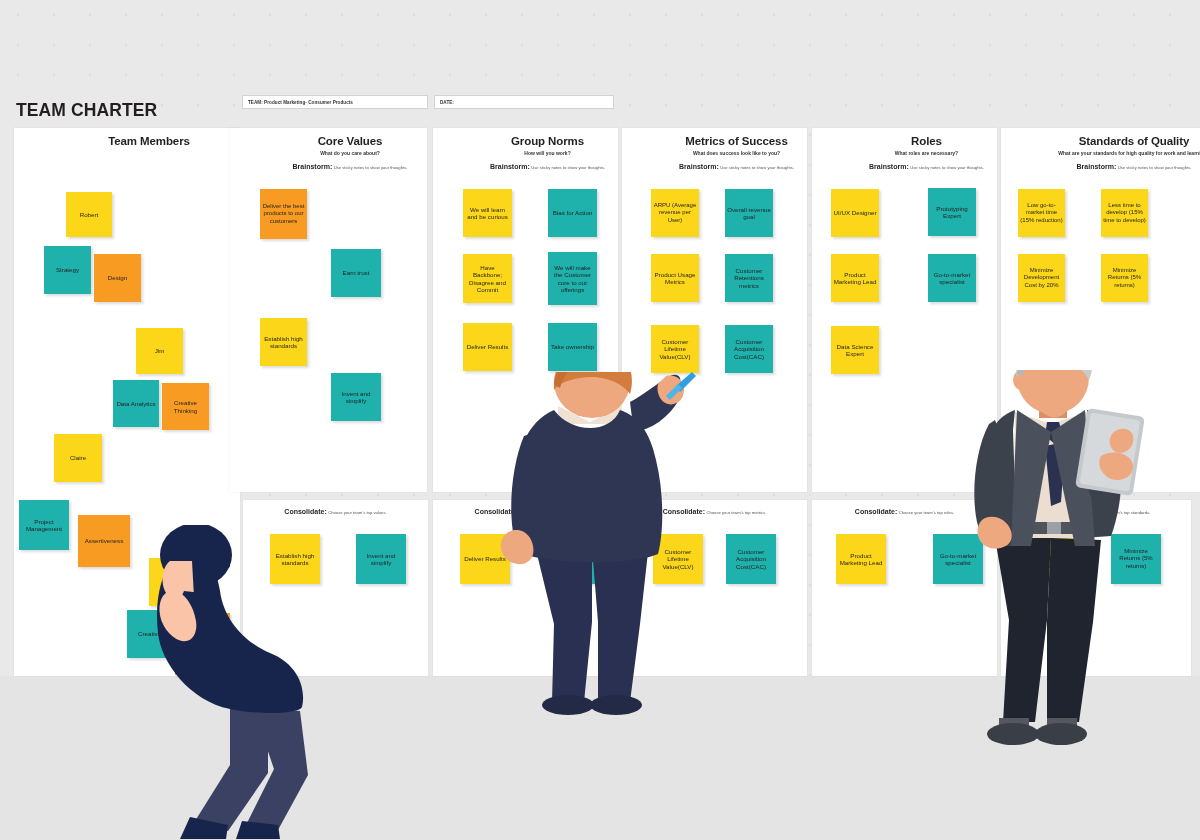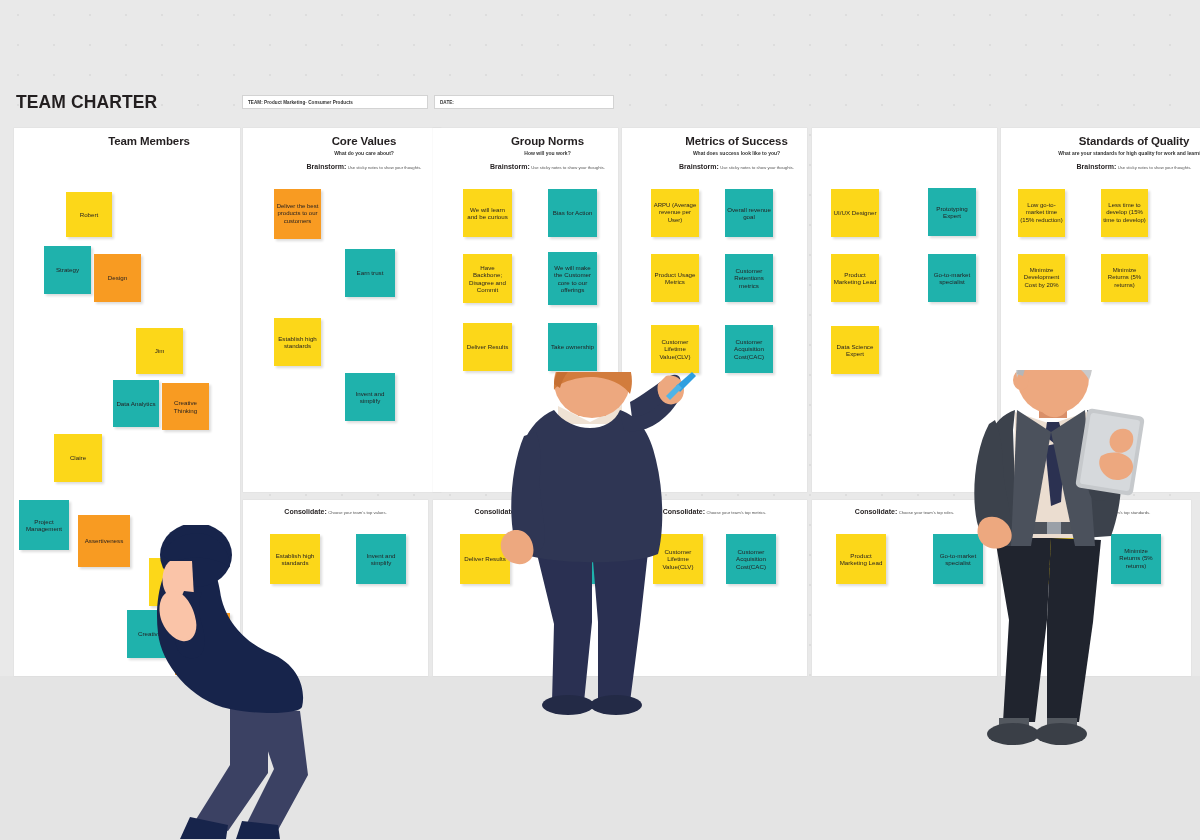--- a/index.html
+++ b/index.html
@@ -14,21 +14,21 @@
   
   .wall-dots {
     position: absolute; inset: 0;
     background-image: radial-gradient(circle, rgba(0,0,0,0.055) 0.7px, transparent 0.8px);
     background-size: 36px 30px;
     pointer-events: none;
   }
 
   
   .page-title {
-    position: absolute; left: 16px; top: 92px;
+    position: absolute; left: 16px; top: 100px;
     font-size: 17.5px; font-weight: bold; letter-spacing: 0.1px;
     color: #231f20;
   }
   .hdr-field {
     position: absolute; top: 95px; height: 14px;
     background: #ffffff; border: 1px solid #d3d3d3;
     display: flex; align-items: center;
     padding-left: 5px;
     font-size: 4.6px; font-weight: bold; color: #333; letter-spacing: 0.05px;
     white-space: nowrap;
@@ -125,21 +125,21 @@
         <div class="note" style="left: 135px; top: 430px; width: 47px; height: 48px; background: rgb(252, 215, 25); font-size: 6.2px;">
           <span>Jack</span>
         </div>
         <div class="note" style="left: 113px; top: 482px; width: 48px; height: 48px; background: rgb(31, 178, 172); font-size: 6.2px;">
           <span>Creativity</span>
         </div>
         <div class="note" style="left: 161px; top: 485px; width: 55px; height: 62px; background: rgb(248, 155, 34); font-size: 6.2px;">
           <span>Time Management</span>
         </div>
       </div>
-      <div class="col" style="left: 243px; top: 128px; width: 198px; height: 364px;">
+      <div class="col" style="left: 229px; top: 128px; width: 198px; height: 364px;">
         <div class="col-head">
           <div class="col-title">Core Values</div>
           <div class="col-sub">What do you care about?</div>
           <div class="prompt"><b>Brainstorm:</b> <span class="hint">Use sticky notes to show your thoughts.</span></div>
         </div>
         <div class="note" style="left: 31px; top: 61px; width: 47px; height: 50px; background: rgb(248, 155, 34); font-size: 6px;">
           <span>Deliver the best products to our customers</span>
         </div>
         <div class="note" style="left: 102px; top: 121px; width: 50px; height: 48px; background: rgb(31, 178, 172); font-size: 6.2px;">
           <span>Earn trust</span>
@@ -222,20 +222,25 @@
       <div class="col" style="left: 622px; top: 500px; width: 185px; height: 176px;">
         <div class="prompt" style="margin-top: 8px;"><b>Consolidate:</b> <span class="hint">Choose your team's top metrics.</span></div>
         <div class="note" style="left: 31px; top: 34px; width: 50px; height: 50px; background: rgb(252, 215, 25); font-size: 6.2px;">
           <span>Customer Lifetime Value(CLV)</span>
         </div>
         <div class="note" style="left: 104px; top: 34px; width: 50px; height: 50px; background: rgb(31, 178, 172); font-size: 6.2px;">
           <span>Customer Acquisition Cost(CAC)</span>
         </div>
       </div>
       <div class="col" style="left: 812px; top: 128px; width: 185px; height: 364px;">
+        <div class="col-head">
+          <div class="col-title">Roles</div>
+          <div class="col-sub">What roles are necessary?</div>
+          <div class="prompt"><b>Brainstorm:</b> <span class="hint">Use sticky notes to show your thoughts.</span></div>
+        </div>
         <div class="note" style="left: 19px; top: 61px; width: 48px; height: 48px; background: rgb(252, 215, 25); font-size: 6.2px;">
           <span>UI/UX Designer</span>
         </div>
         <div class="note" style="left: 116px; top: 60px; width: 48px; height: 48px; background: rgb(31, 178, 172); font-size: 6.2px;">
           <span>Prototyping Expert</span>
         </div>
         <div class="note" style="left: 19px; top: 126px; width: 48px; height: 48px; background: rgb(252, 215, 25); font-size: 6.2px;">
           <span>Product Marketing Lead</span>
         </div>
         <div class="note" style="left: 116px; top: 126px; width: 48px; height: 48px; background: rgb(31, 178, 172); font-size: 6.2px;">

